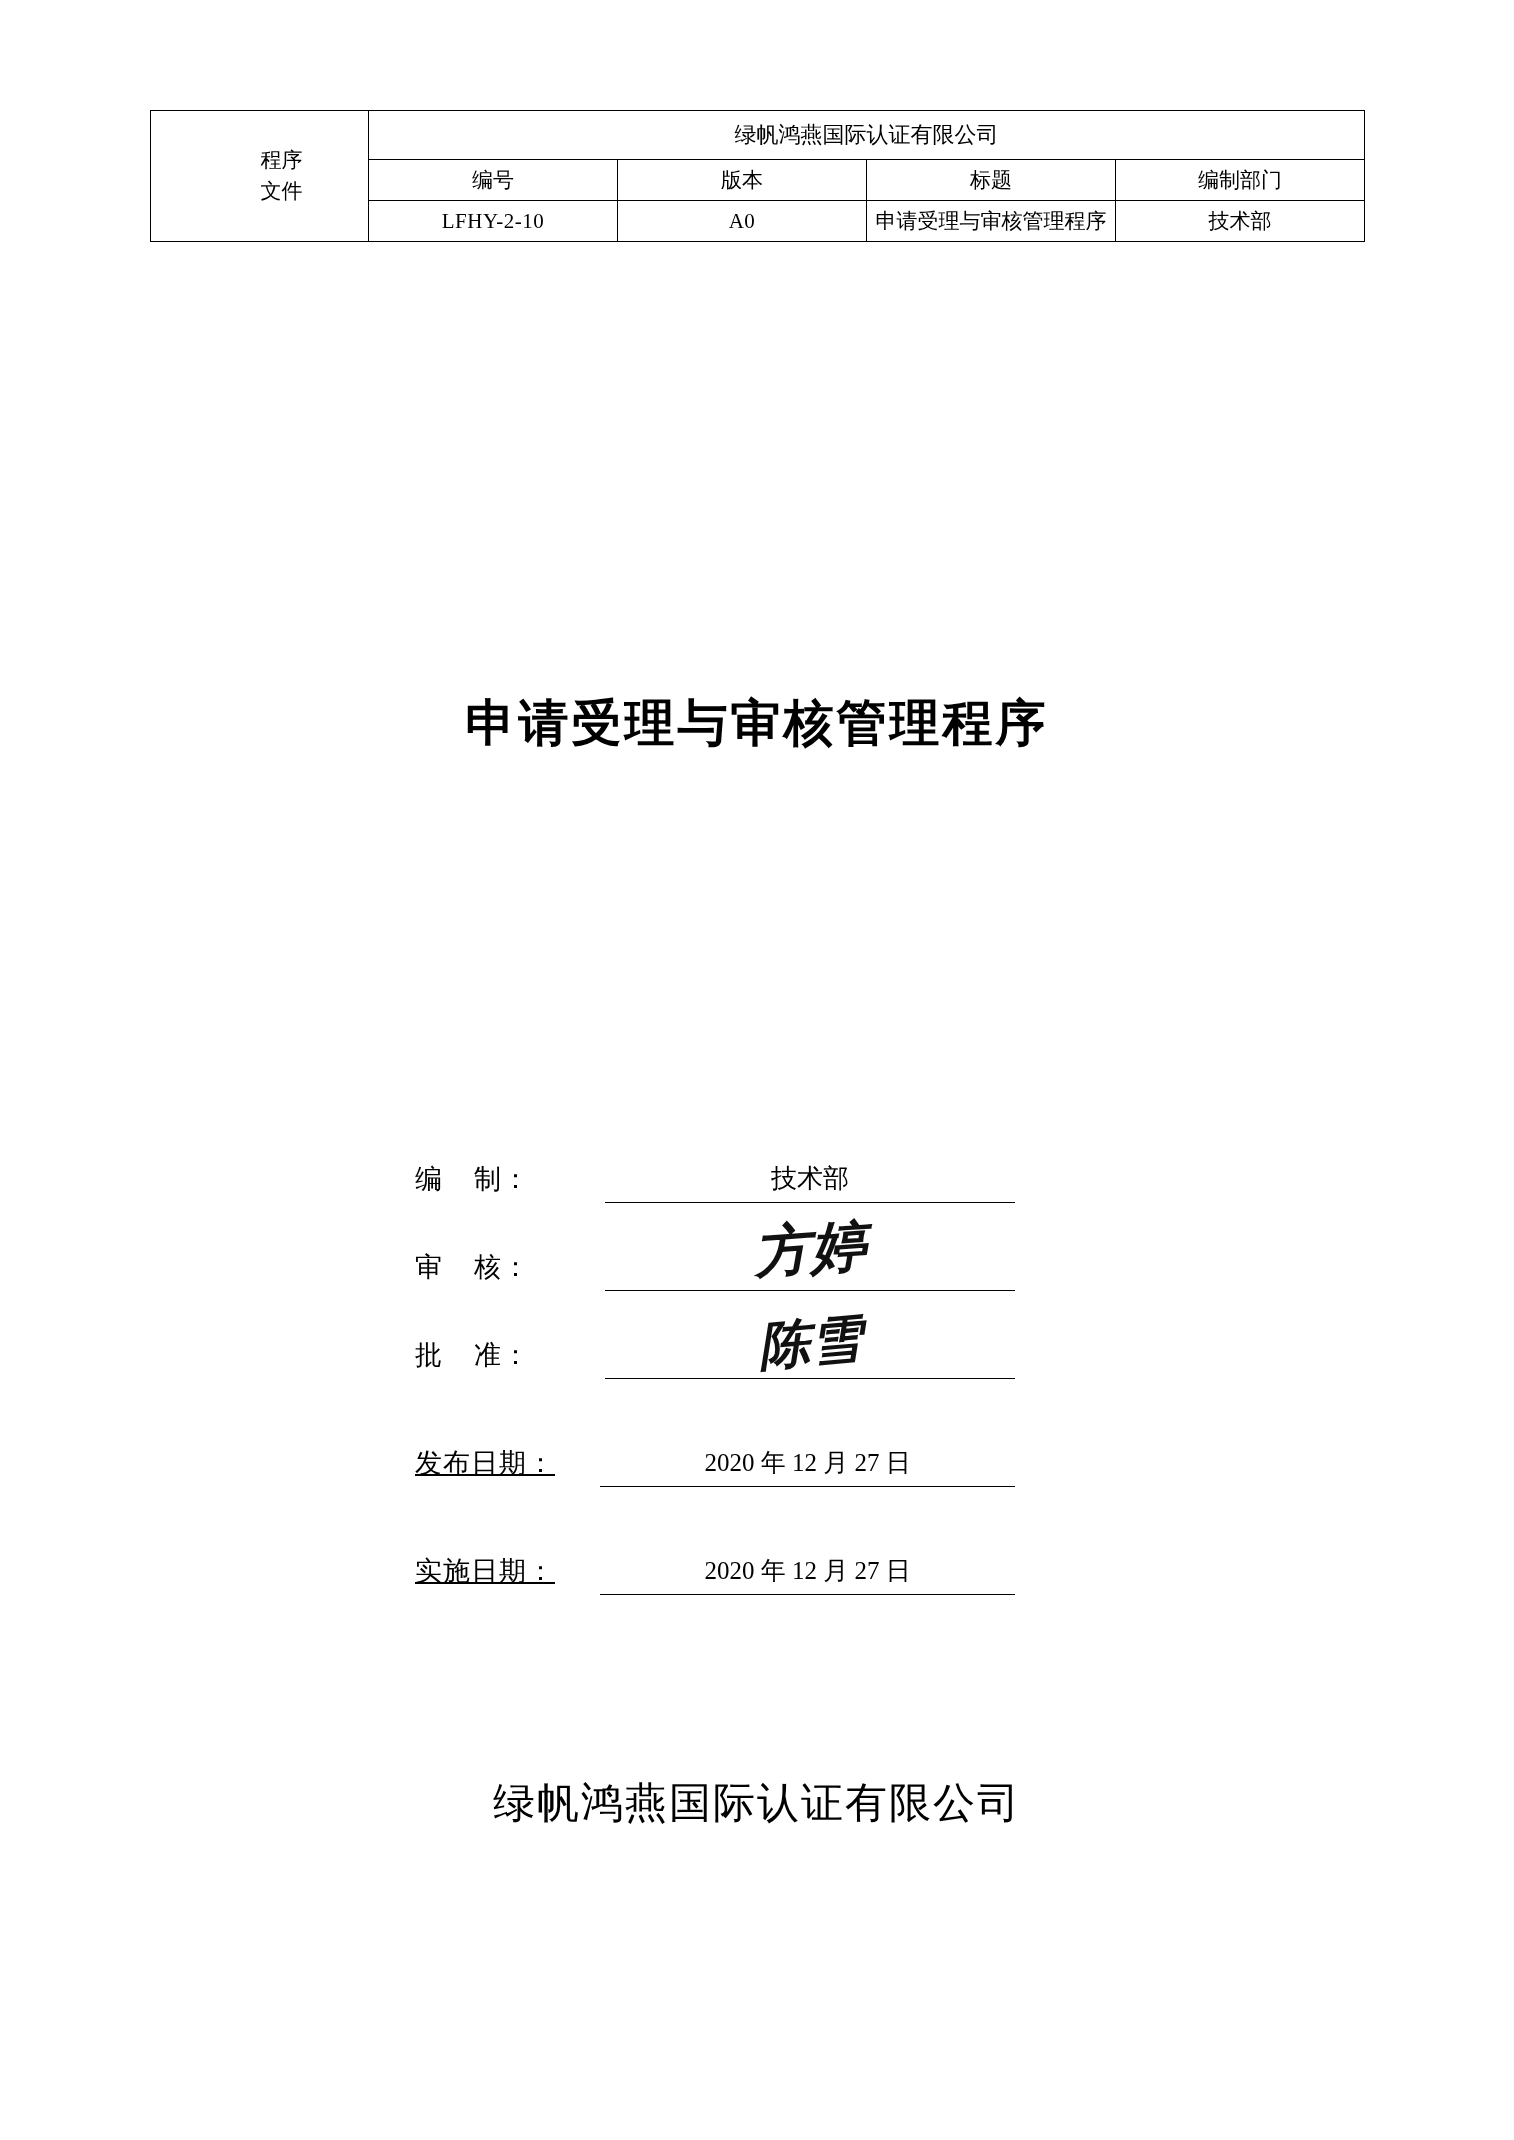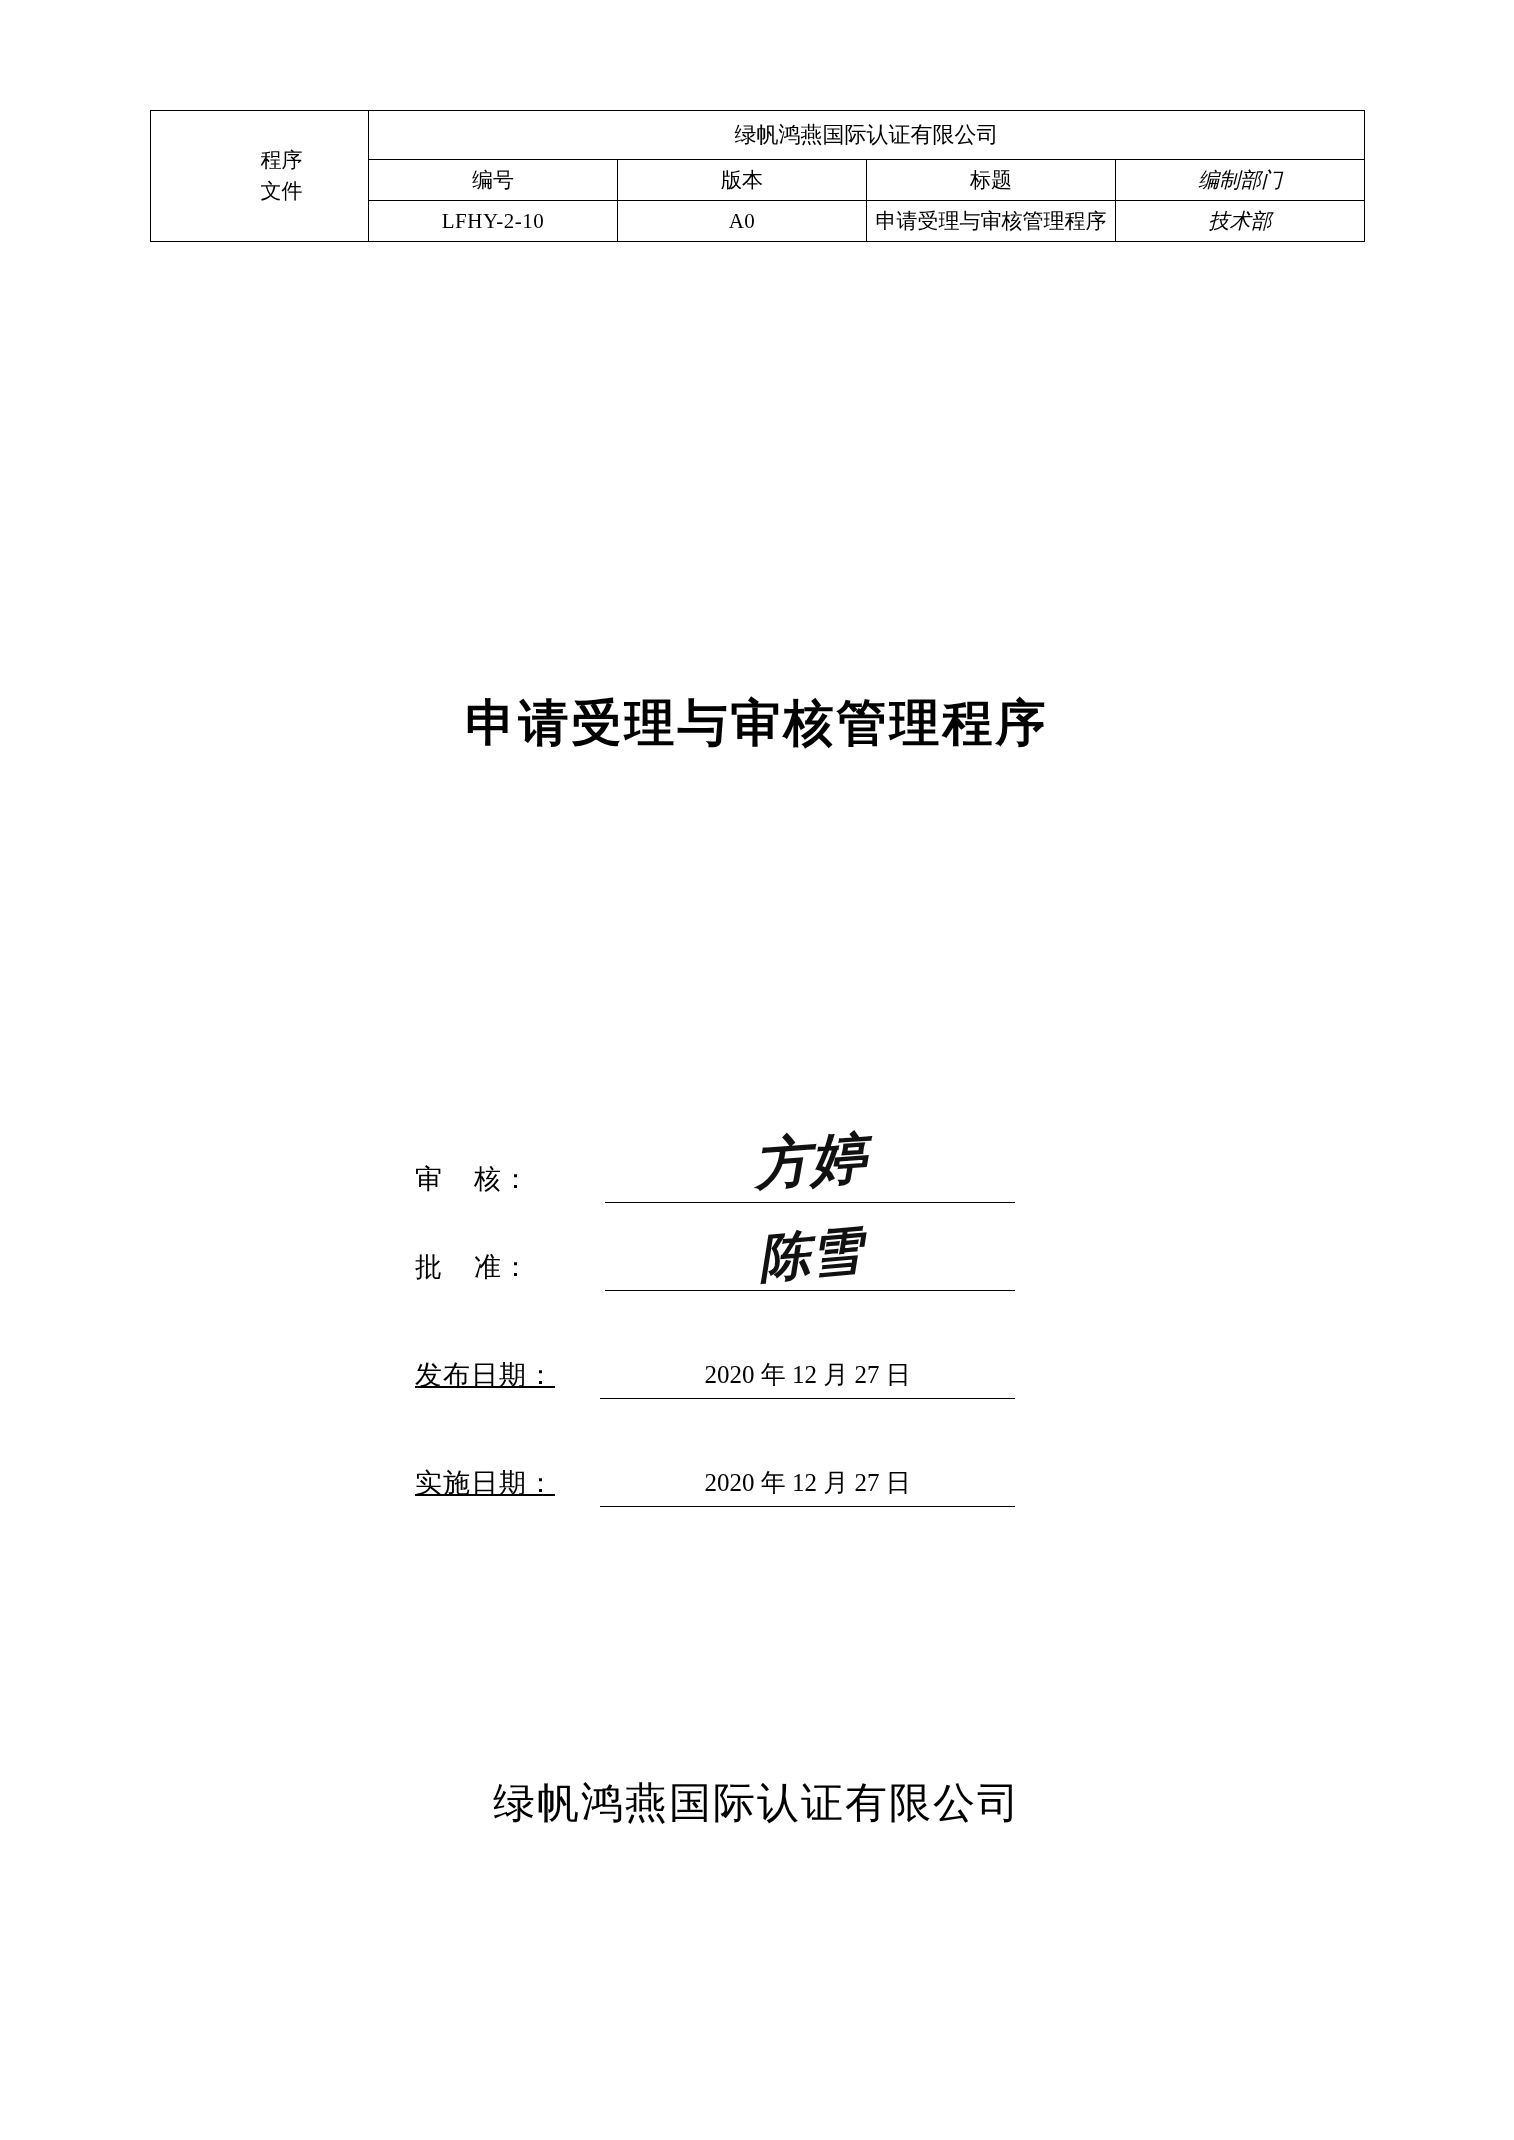--- a/index.html
+++ b/index.html
@@ -48,21 +48,21 @@
     line-height: 1.5;
     padding-left: 48px;
   }
   .header-table td.company-cell {
     font-size: 22px;
     padding: 9px 4px;
   }
   .col-no   { width: 215px; margin-left: 40px; }
   .col-ver  { width: 160px; }
   .col-title{ width: 385px; }
-  .col-dept { width: 230px; font-style: italic; }
+  .col-dept { width: 230px; }
 
   .mono-ish {
     font-family: "Liberation Mono", "DejaVu Sans Mono", monospace;
     font-size: 20px;
     letter-spacing: 0.5px;
   }
 
   
   .main-title {
     position: absolute;
@@ -172,20 +172,24 @@
       <td class="col-title">申请受理与审核管理程序</td>
       <td class="col-dept">技术部</td>
     </tr>
   </tbody>
     </table>
 
   <div class="main-title">申请受理与审核管理程序</div>
 
   <div class="sig-block">
 
+    <div class="sig-row">
+      <div class="sig-label">编    制：</div>
+      <div class="sig-value short">技术部</div>
+    </div>
 
     <div class="sig-row">
       <div class="sig-label">审    核：</div>
       <div class="sig-value short">
         <span class="handwriting">方婷</span>
       </div>
     </div>
 
     <div class="sig-row">
       <div class="sig-label">批    准：</div>

